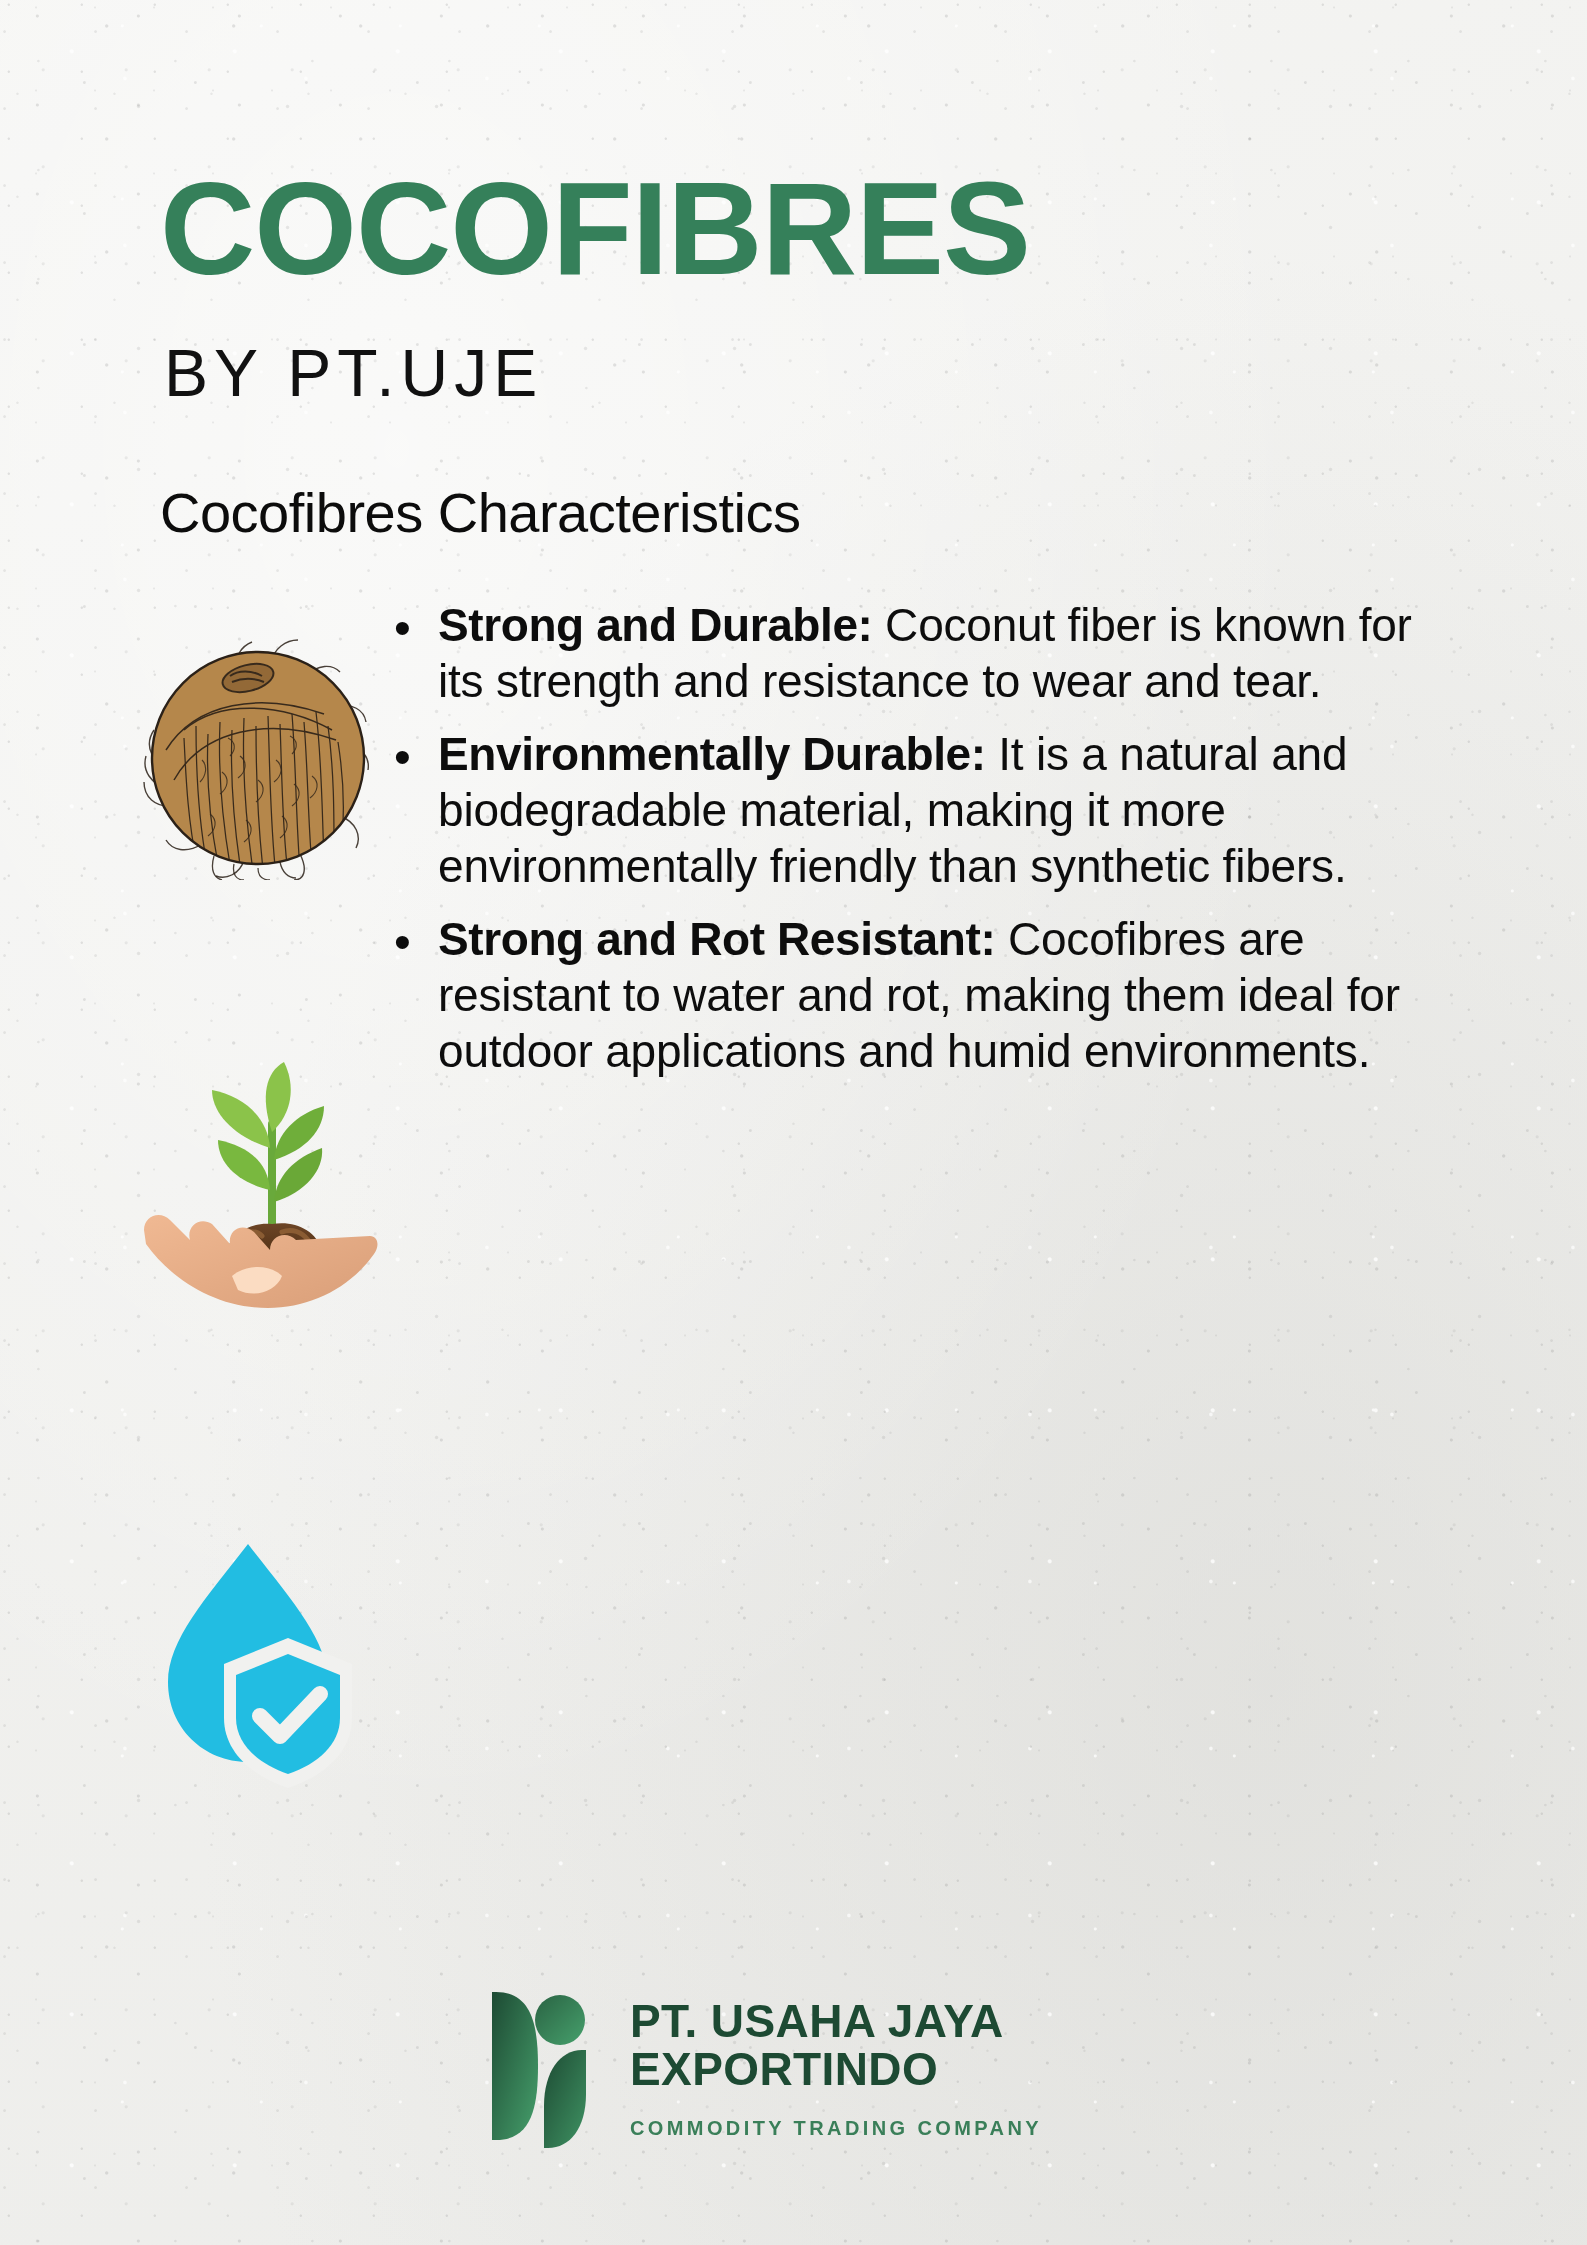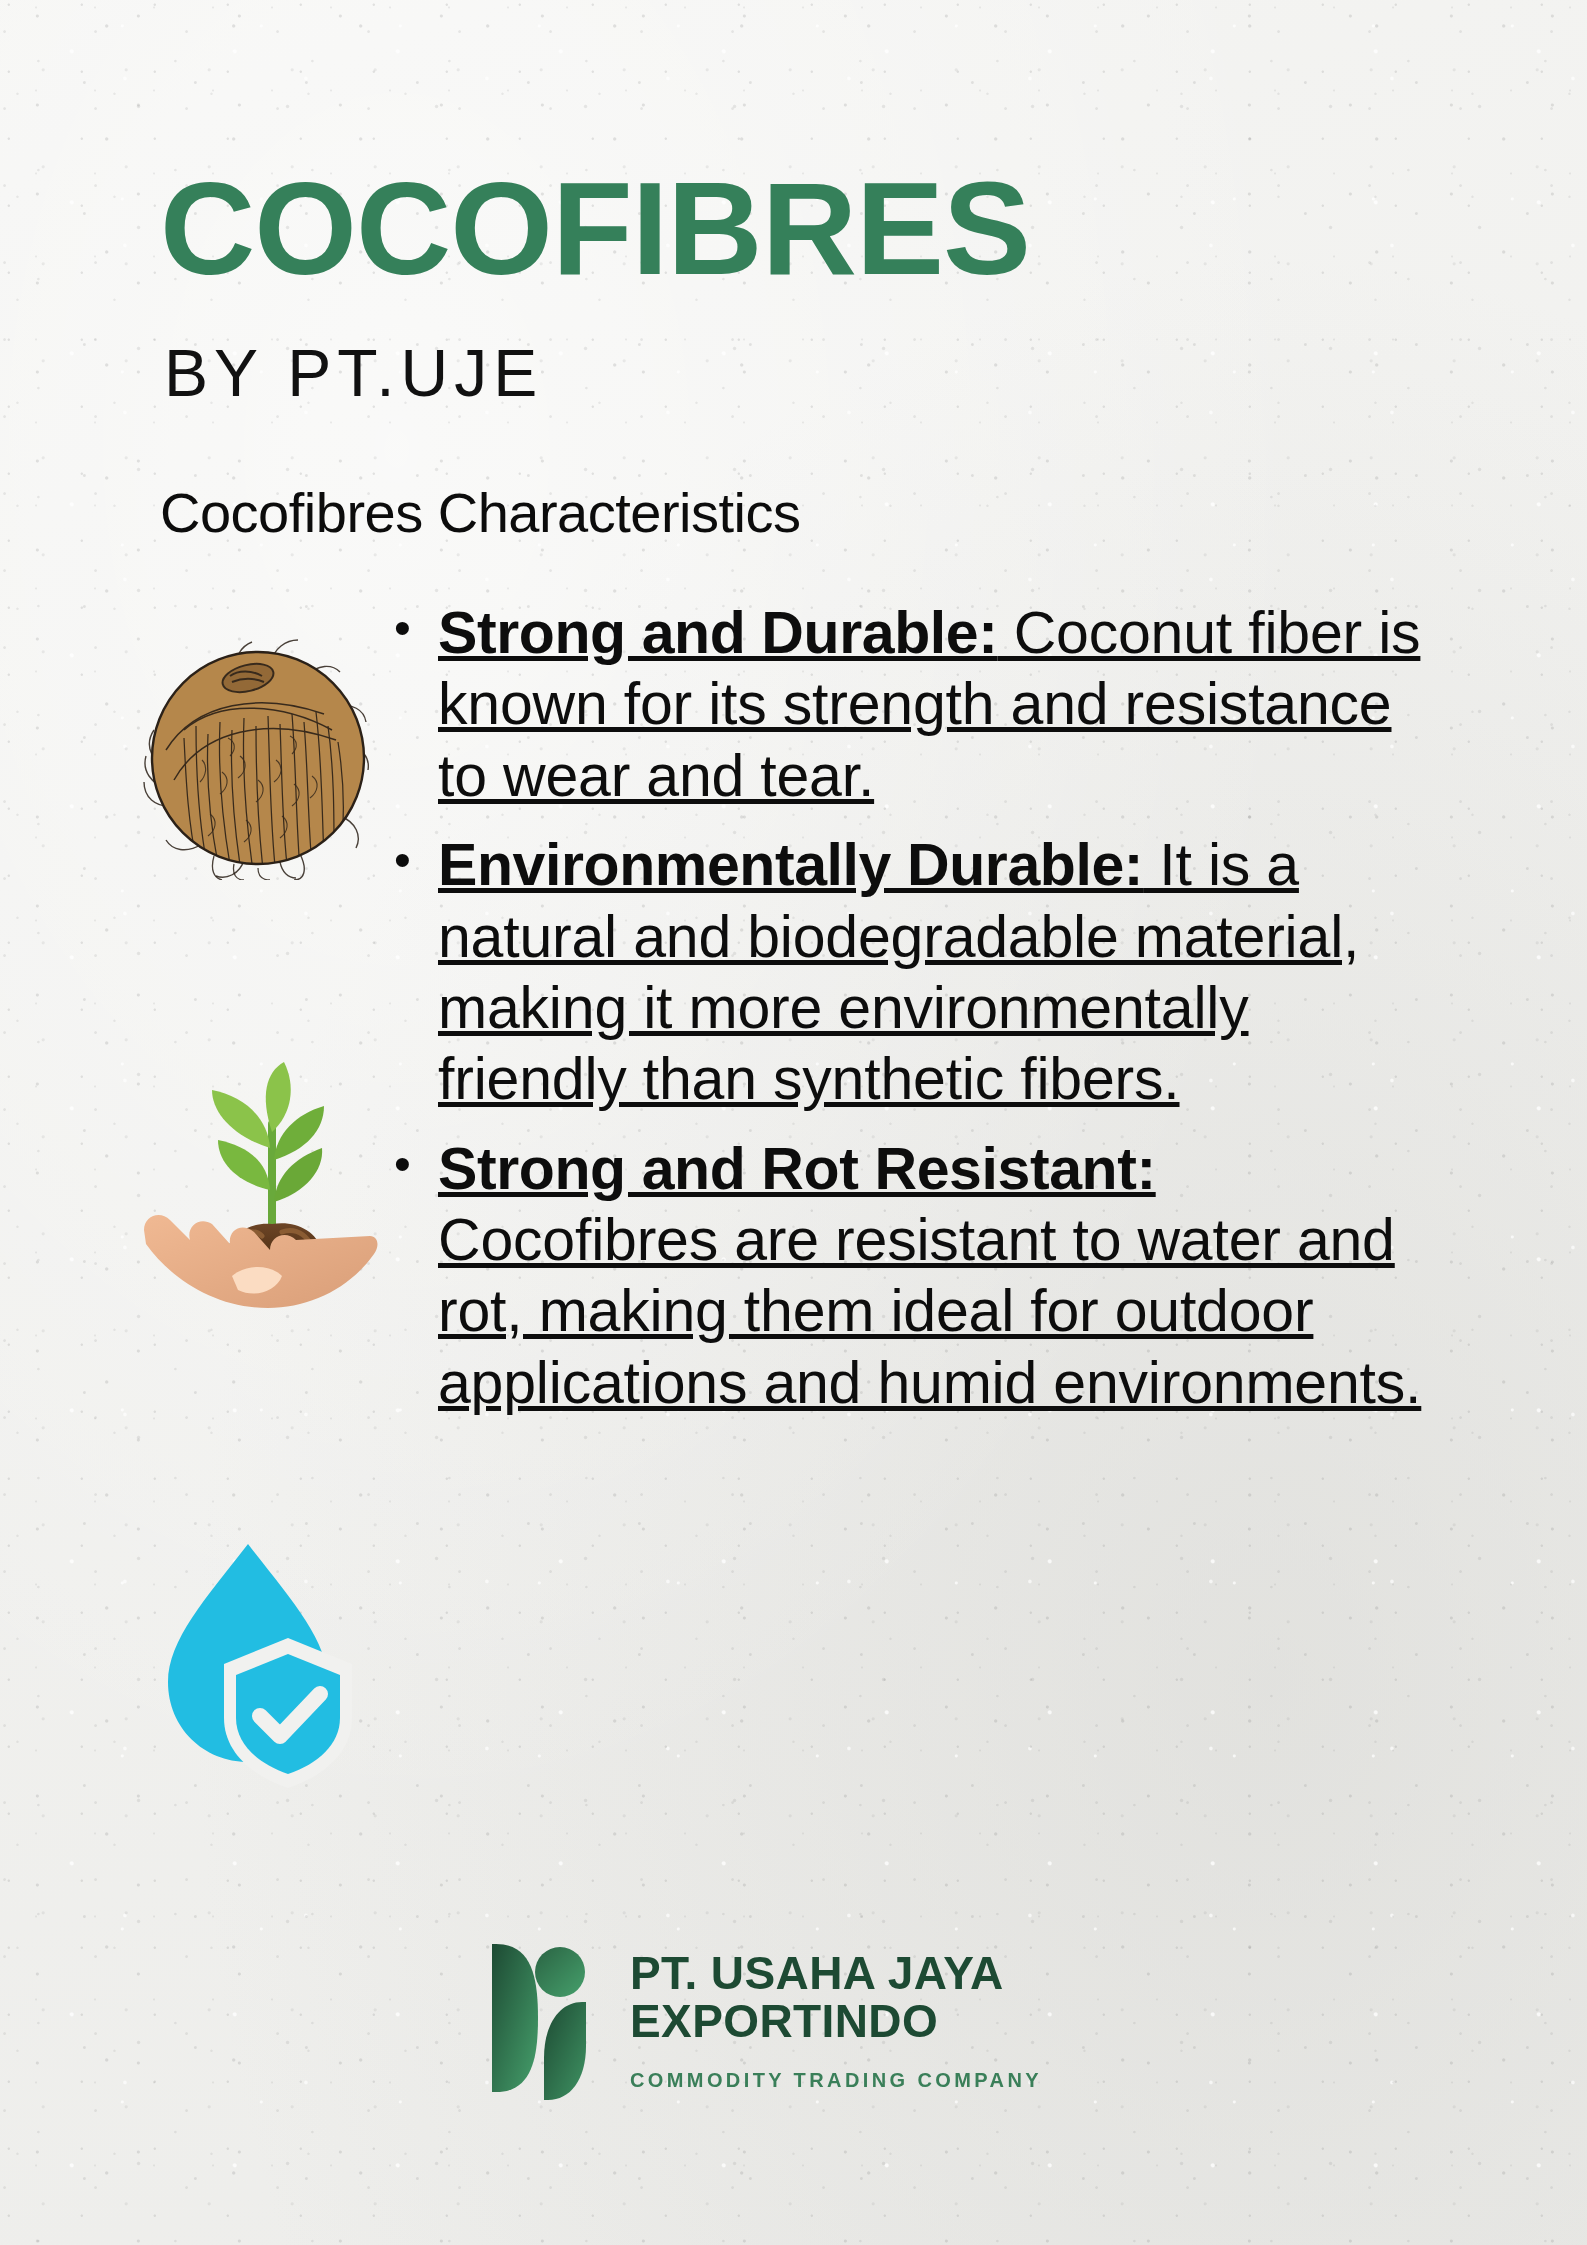--- a/index.html
+++ b/index.html
@@ -96,26 +96,25 @@
   .bullet-block + .bullet-block { margin-top: 18px; }
   .bullet-mark {
     position: absolute;
     left: -44px;
     top: 6px;
     font-size: 48px;
     line-height: 1;
     color: #0c0c0c;
   }
   .bullet-body {
-    font-size: 59px;
+    font-size: 46px;
     line-height: 1.21;
     font-weight: 300;
     color: #0d0d0d;
     letter-spacing: -0.2px;
-    text-decoration: underline;
   }
   .bullet-body .lead {
     font-weight: 700;
     letter-spacing: -0.4px;
   }
 
   
   .coconut {
     left: 140px;
     top: 630px;
@@ -135,21 +134,21 @@
   .water-drop {
     left: 140px;
     top: 1530px;
     width: 230px;
     height: 270px;
   }
 
   
   .logo-row {
     left: 0;
-    top: 1940px;
+    top: 1988px;
     width: 1528px;
     display: flex;
     justify-content: center;
     align-items: center;
     gap: 26px;
   }
   .logo-mark { width: 118px; height: 160px; flex: none; }
   .logo-text { display: block; }
   .logo-line {
     font-size: 46px;

